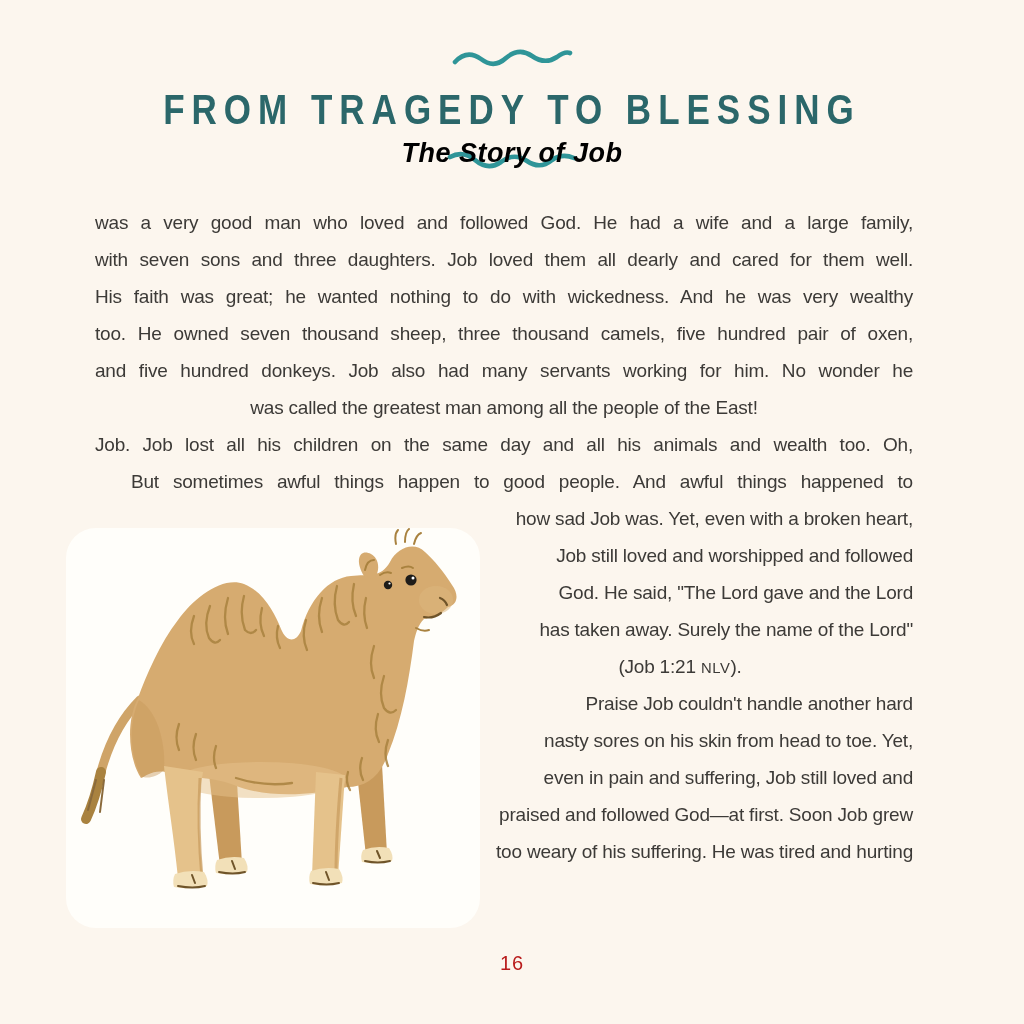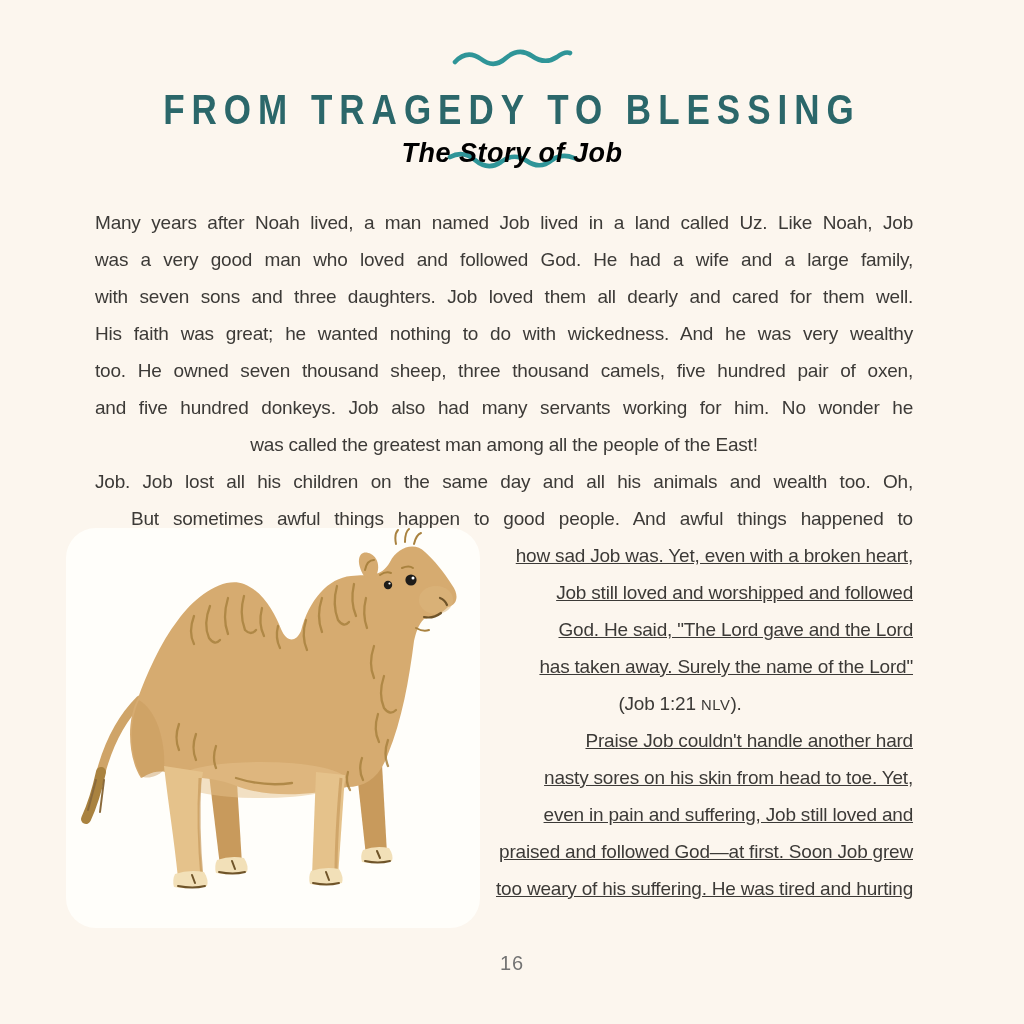--- a/index.html
+++ b/index.html
@@ -30,54 +30,53 @@
     font-size:27px;font-weight:700;font-style:italic;
     color:#000000;letter-spacing:.5px;
   }
   
   .body-text{
     position:absolute;left:95px;top:204px;width:818px;
     font-size:19px;letter-spacing:-0.2px;
   }
   .ln{height:37px;line-height:37px;white-space:nowrap;}
   .ln.j{text-align:justify;text-align-last:justify;}
-  .ln.r{text-align:right;text-decoration:underline;}
+  .ln.r{text-align:right;}
   .ln.l{text-align:center;}
   .ln.i{text-indent:36px;}
   .ln.m{padding-left:352px;}
   .smallcaps{font-size:0.78em;letter-spacing:.6px;}
   
   .camel-wrap{
     position:absolute;left:66px;top:528px;width:414px;height:408px;
   }
   
   .page-number{
     position:absolute;left:0;top:952px;width:1024px;
-    text-align:center;font-size:20px;color:#737373;letter-spacing:1px;
+    text-align:center;font-size:20px;color:#b91c1c;letter-spacing:1px;
   }
 </style>
 </head>
 <body>
 
 <div class="page">
 
   <div class="header">
     <svg class="squiggle" width="122" height="24" viewBox="0 0 122 24">
       <path d="M4 15 q12 -13 26 -3 q13 10 25 -1 q13 -11 26 -2 q13 9 25 1 q8 -6 13 -4" fill="none" stroke="#2f9598" stroke-width="4.6" stroke-linecap="round"></path>
     </svg>
     <h1 class="title">FROM TRAGEDY TO BLESSING</h1>
     <svg class="squiggle" width="132" height="24" viewBox="0 0 132 24">
       <path d="M4 10 q13 -7 25 3 q13 11 26 2 q13 -10 26 -1 q13 9 25 -1 q10 -7 22 -2" fill="none" stroke="#2f9598" stroke-width="4.6" stroke-linecap="round"></path>
     </svg>
   </div>
   <h2 class="subtitle">The Story of Job</h2>
 
   <div class="body-text" id="body-text">
       <div>
-        <div class="ln j">Many years after Noah lived, a man named Job lived in a land called Uz. Like Noah, Job</div>
         <div class="ln j">was a very good man who loved and followed God. He had a wife and a large family,</div>
         <div class="ln j">with seven sons and three daughters. Job loved them all dearly and cared for them well.</div>
         <div class="ln j">His faith was great; he wanted nothing to do with wickedness. And he was very wealthy</div>
         <div class="ln j">too. He owned seven thousand sheep, three thousand camels, five hundred pair of oxen,</div>
         <div class="ln j">and five hundred donkeys. Job also had many servants working for him. No wonder he</div>
         <div class="ln l">was called the greatest man among all the people of the East!</div>
       </div>
       <div>
         <div class="ln j">Job. Job lost all his children on the same day and all his animals and wealth too. Oh,</div>
         <div class="ln j i">But sometimes awful things happen to good people. And awful things happened to</div>

